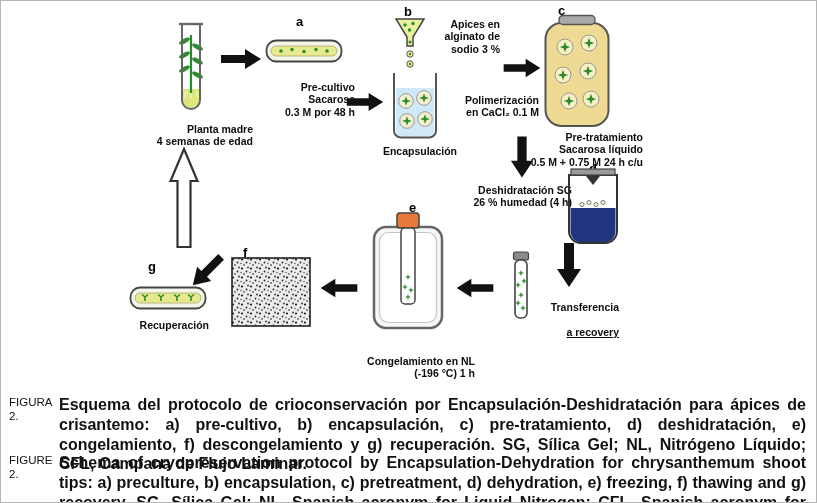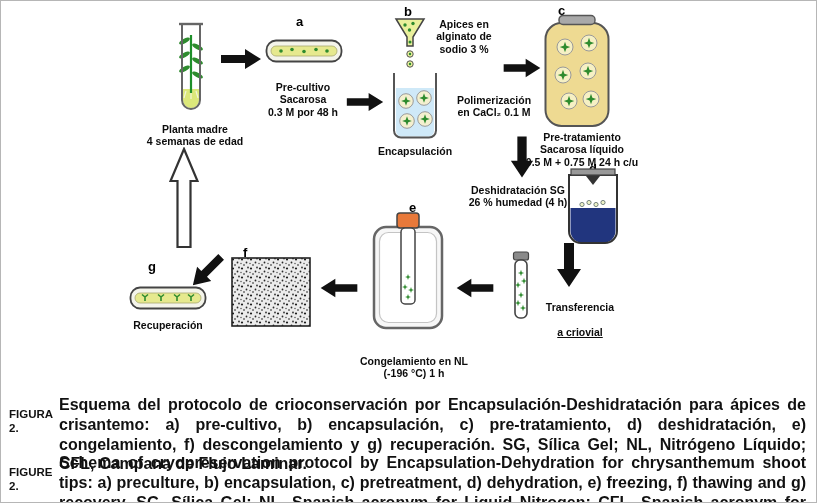--- a/index.html
+++ b/index.html
@@ -4,27 +4,27 @@
 <style>
   html,body{margin:0;padding:0;background:#fff;}
   .page{
     position:relative;width:817px;height:503px;margin:0 auto;
     background:#fff;border:1px solid #b6b6b6;box-sizing:border-box;
     font-family:"Liberation Sans","DejaVu Sans",sans-serif;overflow:hidden;
   }
   .abs{position:absolute;}
   .lbl{
     position:absolute;font-size:10.5px;font-weight:700;color:#0c0c0c;
-    text-align:center;white-space:pre-line;line-height:1.18;
+    text-align:right;white-space:pre-line;line-height:1.18;
   }
   .letter{position:absolute;font-size:13px;font-weight:700;color:#000;}
   .transfer-line{display:block;}
   .underlined{text-decoration:underline;}
   .cap-row{position:absolute;left:8px;right:10px;display:flex;}
-  .cap-label{flex:0 0 50px;font-size:11.5px;font-weight:700;color:#111;line-height:1.24;margin-top:12px;}
+  .cap-label{flex:0 0 50px;font-size:11.5px;font-weight:400;color:#111;line-height:1.24;}
   .cap-text{flex:1;font-size:16px;font-weight:700;color:#111;line-height:1.24;text-align:justify;}
   .rot135{transform:rotate(135deg);transform-origin:50% 50%;}
   .flip-h{transform:scaleX(-1);}
   .f-arrow{fill:var(--c-arrow,#111);}
   .f-liquid{fill:var(--c-liquid_blue,#cfe9f8);}
   .f-jar{fill:var(--c-jar_yellow,#eeda92);}
   .f-silica{fill:var(--c-silica_blue,#21357e);}
   .f-cap-orange{fill:var(--c-dewar_cap_orange,#e8793a);}
   .f-medium{fill:var(--c-medium_yellow_green,#dce87a);}
   .f-green{fill:var(--c-bead_green,#2e8b2e);}
@@ -205,21 +205,21 @@
           <path transform="translate(11,34) scale(0.75)" d="M0 -4.2 L1.1 -1.1 L4.2 0 L1.1 1.1 L0 4.2 L-1.1 1.1 L-4.2 0 L-1.1 -1.1 Z"></path>
           <path transform="translate(17,30) scale(0.75)" d="M0 -4.2 L1.1 -1.1 L4.2 0 L1.1 1.1 L0 4.2 L-1.1 1.1 L-4.2 0 L-1.1 -1.1 Z"></path>
           <path transform="translate(14,44) scale(0.75)" d="M0 -4.2 L1.1 -1.1 L4.2 0 L1.1 1.1 L0 4.2 L-1.1 1.1 L-4.2 0 L-1.1 -1.1 Z"></path>
           <path transform="translate(11,52) scale(0.75)" d="M0 -4.2 L1.1 -1.1 L4.2 0 L1.1 1.1 L0 4.2 L-1.1 1.1 L-4.2 0 L-1.1 -1.1 Z"></path>
           <path transform="translate(16,57) scale(0.75)" d="M0 -4.2 L1.1 -1.1 L4.2 0 L1.1 1.1 L0 4.2 L-1.1 1.1 L-4.2 0 L-1.1 -1.1 Z"></path>
         </g>
       </svg>
     </div>
     <div class="lbl" style="left:540px;top:288px;width:78px">
       <span class="transfer-line">Transferencia</span>
-      <span class="transfer-line underlined">a criovial</span>
+      <span class="transfer-line underlined">a recovery</span>
     </div>
 
     <div class="abs" style="left:452px;top:276px;width:44px;height:22px">
       <svg class="flip-h" viewBox="0 0 44 24" width="44" height="22">
           <path class="f-arrow" d="M2 8 H26 V2 L42 12 L26 22 V16 H2 Z"></path>
         </svg>
     </div>
 
     <div class="letter" style="left:408px;top:199px">e</div>
     <div class="abs" style="left:370px;top:210px;width:74px;height:120px">

